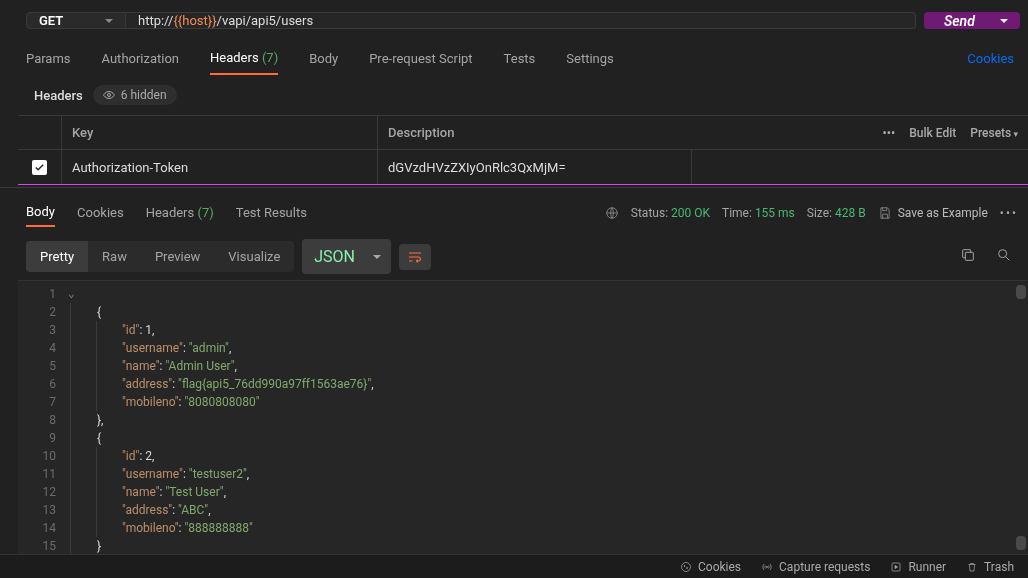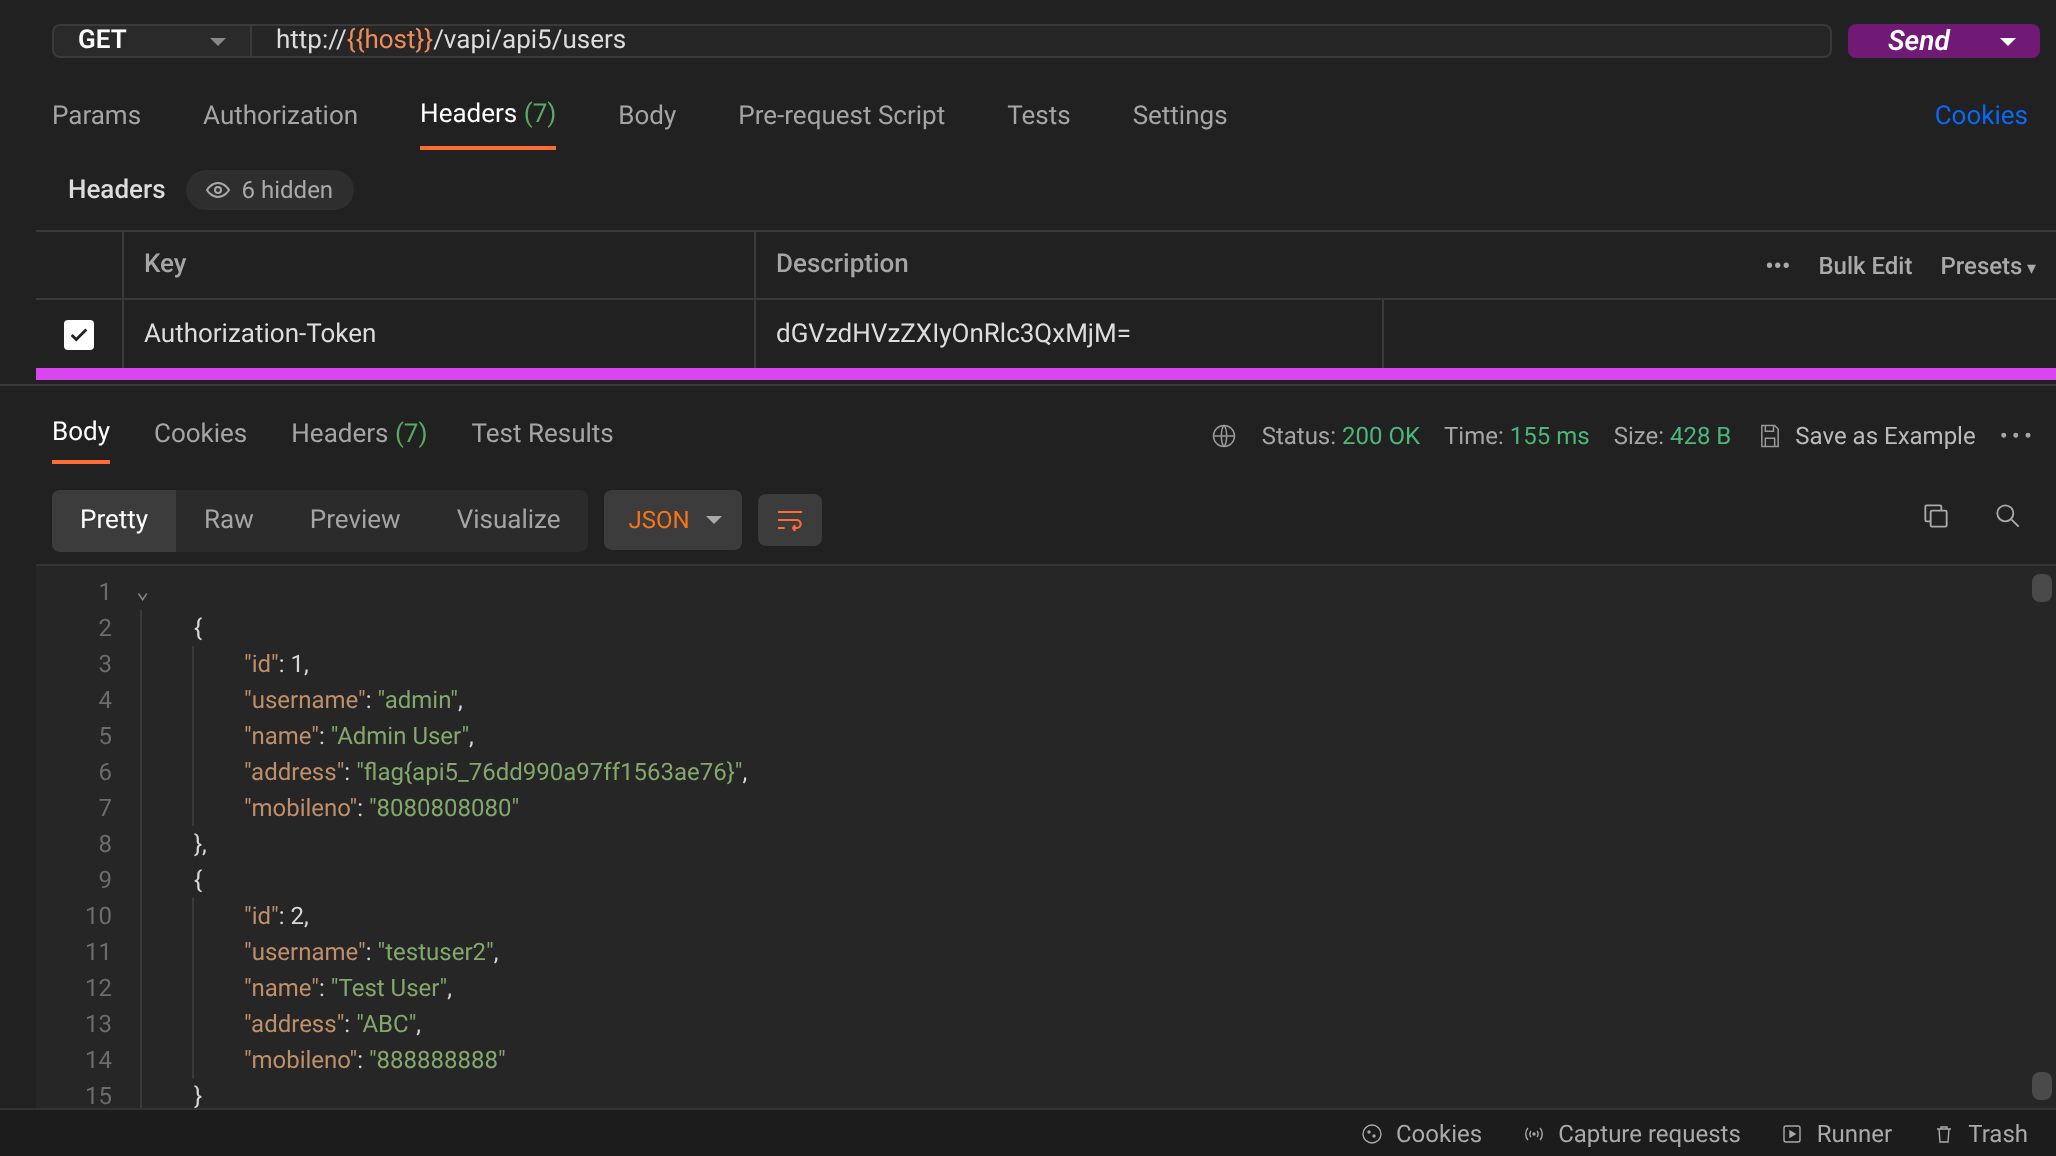--- a/index.html
+++ b/index.html
@@ -22,21 +22,21 @@
   .req-tab .count { color: #5aa864; }
   .cookies-link { margin-left: auto; margin-right: 14px; color: #0969f5; font-size: 13px; }
 
   
   .headers-sub { display: flex; align-items: center; gap: 10px; padding: 10px 10px 10px 34px; }
   .headers-sub .title { color: #ddd; font-weight: 500; }
   .hidden-pill { background: #2e2e2e; border-radius: 12px; padding: 3px 10px; color: #aaa; font-size: 12px; display: flex; align-items: center; gap: 6px; }
   .eye-icon { width: 12px; height: 12px; fill: #aaa; }
 
   
-  .htable { border-top: 1px solid #3a3a3a; border-bottom: 6px solid #d946ef; margin: 0 0 0 18px; }
+  .htable { border-top: 1px solid #3a3a3a; border-bottom: 1px solid #d946ef; margin: 0 0 0 18px; }
   .hrow { display: flex; align-items: stretch; border-bottom: 1px solid #3a3a3a; height: 34px; }
   .hrow:last-child { border-bottom: none; }
   .hcell { padding: 0 10px; display: flex; align-items: center; border-right: 1px solid #3a3a3a; }
   .hcell:last-child { border-right: none; }
   .c-check { width: 44px; justify-content: center; }
   .c-key { width: 316px; color: #aaa; }
   .c-val { width: 314px; color: #aaa; }
   .c-desc { flex: 1; color: #aaa; }
   .hrow.header .hcell { color: #a5a5a5; font-weight: 500; }
   .hrow.data .c-key, .hrow.data .c-val { color: #ddd; }
@@ -54,21 +54,21 @@
   .resp-meta .val { color: #4ab776; }
   .save-ex { display: flex; align-items: center; gap: 6px; color: #bbb; }
   .dots { letter-spacing: 2px; }
   .globe-icon, .save-icon { width: 14px; height: 14px; stroke: #999; fill: none; stroke-width: 1.3; }
 
   
   .resp-toolbar { display: flex; align-items: center; padding: 6px 10px 6px 26px; gap: 8px; }
   .segment { background: #2b2b2b; border-radius: 4px; display: flex; overflow: hidden; }
   .seg-btn { padding: 8px 14px; color: #a5a5a5; font-size: 13px; }
   .seg-btn.active { background: #3c3c3c; color: #fff; text-align: center; }
-  .fmt-select { background: #3c3c3c; border-radius: 4px; padding: 8px 26px 8px 12px; color: #f97316; font-size: 12px; position: relative; }
+  .fmt-select { background: #3c3c3c; border-radius: 4px; padding: 8px 36px 8px 12px; color: #86efac; font-size: 16px; position: relative; }
   .fmt-select::after { content: ""; position: absolute; right: 10px; top: 50%; transform: translateY(-2px); border: 4px solid transparent; border-top-color: #aaa; }
   .wrap-btn { background: #3c3c3c; border-radius: 4px; padding: 6px 8px; display: flex; align-items: center; }
   .wrap-btn svg { stroke: #ff6c37; width: 16px; height: 14px; fill: none; stroke-width: 1.6; }
   .resp-toolbar .spacer { flex: 1; }
   .copy-btn, .search-btn { padding: 6px; }
   .copy-btn svg, .search-btn svg { width: 16px; height: 16px; stroke: #aaa; fill: none; stroke-width: 1.4; }
 
   
   .code-area { flex: 1; background: #262626; margin: 0 0 0 18px; border-top: 1px solid #333; overflow: hidden; position: relative; }
   .code-inner { font-family: Menlo, Consolas, monospace; font-size: 12px; line-height: 18px; display: flex; height: 100%; }

